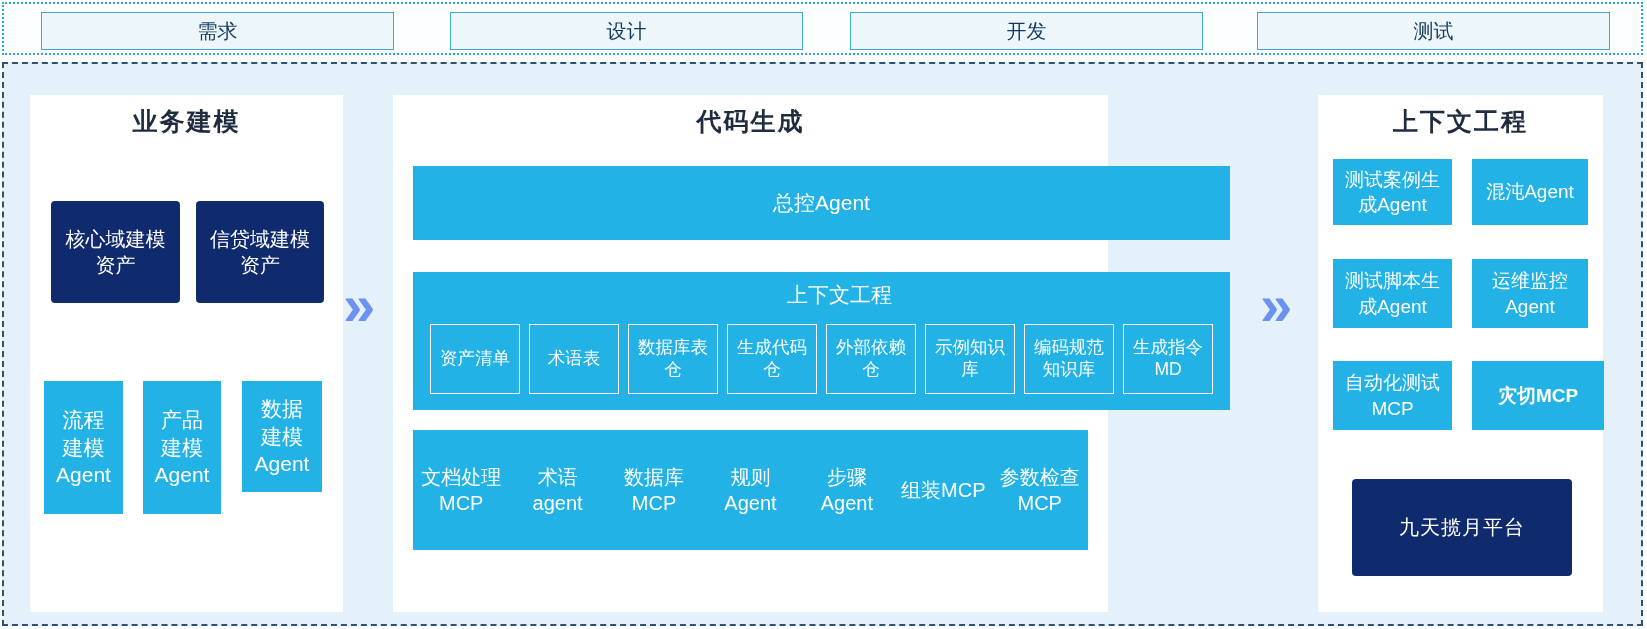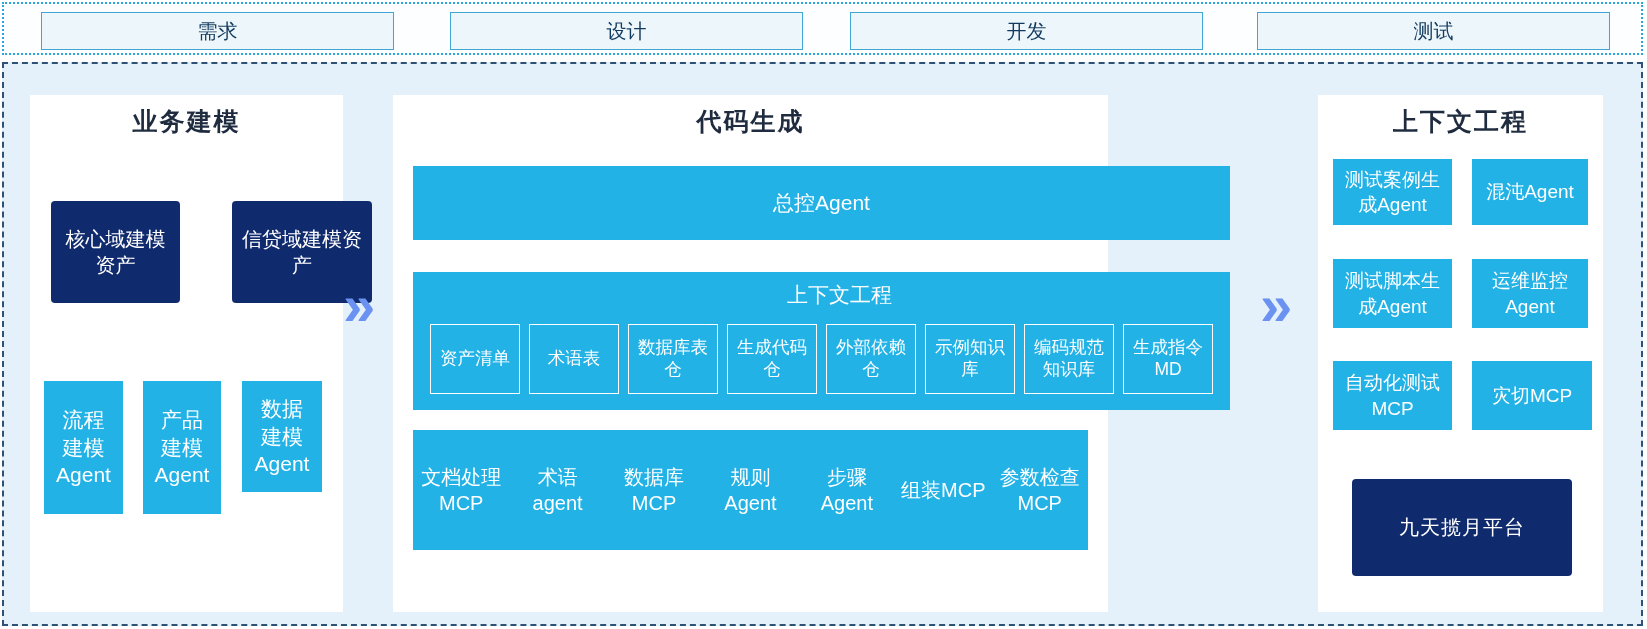--- a/index.html
+++ b/index.html
@@ -27,21 +27,21 @@
   .panel-title { text-align:center; padding-top:10px; font-size:25px; font-weight:bold;
                  color:var(--title); letter-spacing:2px; }
 
   .box { position:absolute; display:flex; align-items:center; justify-content:center;
          text-align:center; color:#fff; line-height:1.32; }
   .navy { background:var(--navy); border-radius:4px; font-size:20px; padding:0 8px; }
   .cyan { background:var(--cyan); font-size:21px; padding:0 9px; }
 
   
   .nb1 { left:21px;  top:106px; width:129px; height:102px; }
-  .nb2 { left:166px; top:106px; width:140px; height:102px;margin-left:36px; }
+  .nb2 { left:166px; top:106px; width:128px; height:102px; }
   .ag1 { left:14px;  top:286px; width:79px;  height:133px; }
   .ag2 { left:113px; top:286px; width:78px;  height:133px; }
   .ag3 { left:212px; top:286px; width:80px;  height:111px; }
 
   
   .bar-master { left:20px; top:71px; width:817px; height:74px; font-size:21px; }
   .bar-context { position:absolute; left:20px; top:177px; width:817px; height:138px;
                  background:var(--cyan); color:#fff; }
   .bar-context .bar-label { text-align:center; padding-top:9px; font-size:21px;padding-left:36px; }
   .ctx-row { position:absolute; left:17px; right:17px; top:52px; display:flex; gap:9px; }
@@ -53,21 +53,21 @@
   .tool { width:100px; height:120px; background:var(--cyan); color:#fff; font-size:20px;
           line-height:1.3; display:flex; align-items:center; justify-content:center;
           text-align:center; padding:0 5px; }
 
   
   .r1c1 { left:15px;  top:64px;  width:119px; height:66px; font-size:19px; }
   .r1c2 { left:154px; top:64px;  width:116px; height:66px; font-size:19px; }
   .r2c1 { left:15px;  top:164px; width:119px; height:69px; font-size:19px; }
   .r2c2 { left:154px; top:164px; width:116px; height:69px; font-size:19px; }
   .r3c1 { left:15px;  top:266px; width:119px; height:69px; font-size:19px; }
-  .r3c2 { left:154px; top:266px; width:120px; height:69px; font-size:19px; }
+  .r3c2 { left:154px; top:266px; width:132px; height:69px; font-size:19px;font-weight:bold; }
   .platform { left:34px; top:384px; width:220px; height:97px; font-size:20px;
               letter-spacing:1px; }
 
   .flow-arrow { position:absolute; color:var(--arrow); font-size:58px; font-weight:bold;
                 line-height:1; user-select:none; }
   .arrow1 { left:339px;  top:212px; }
   .arrow2 { left:1256px; top:212px; }
 </style>
 </head>
 <body>

